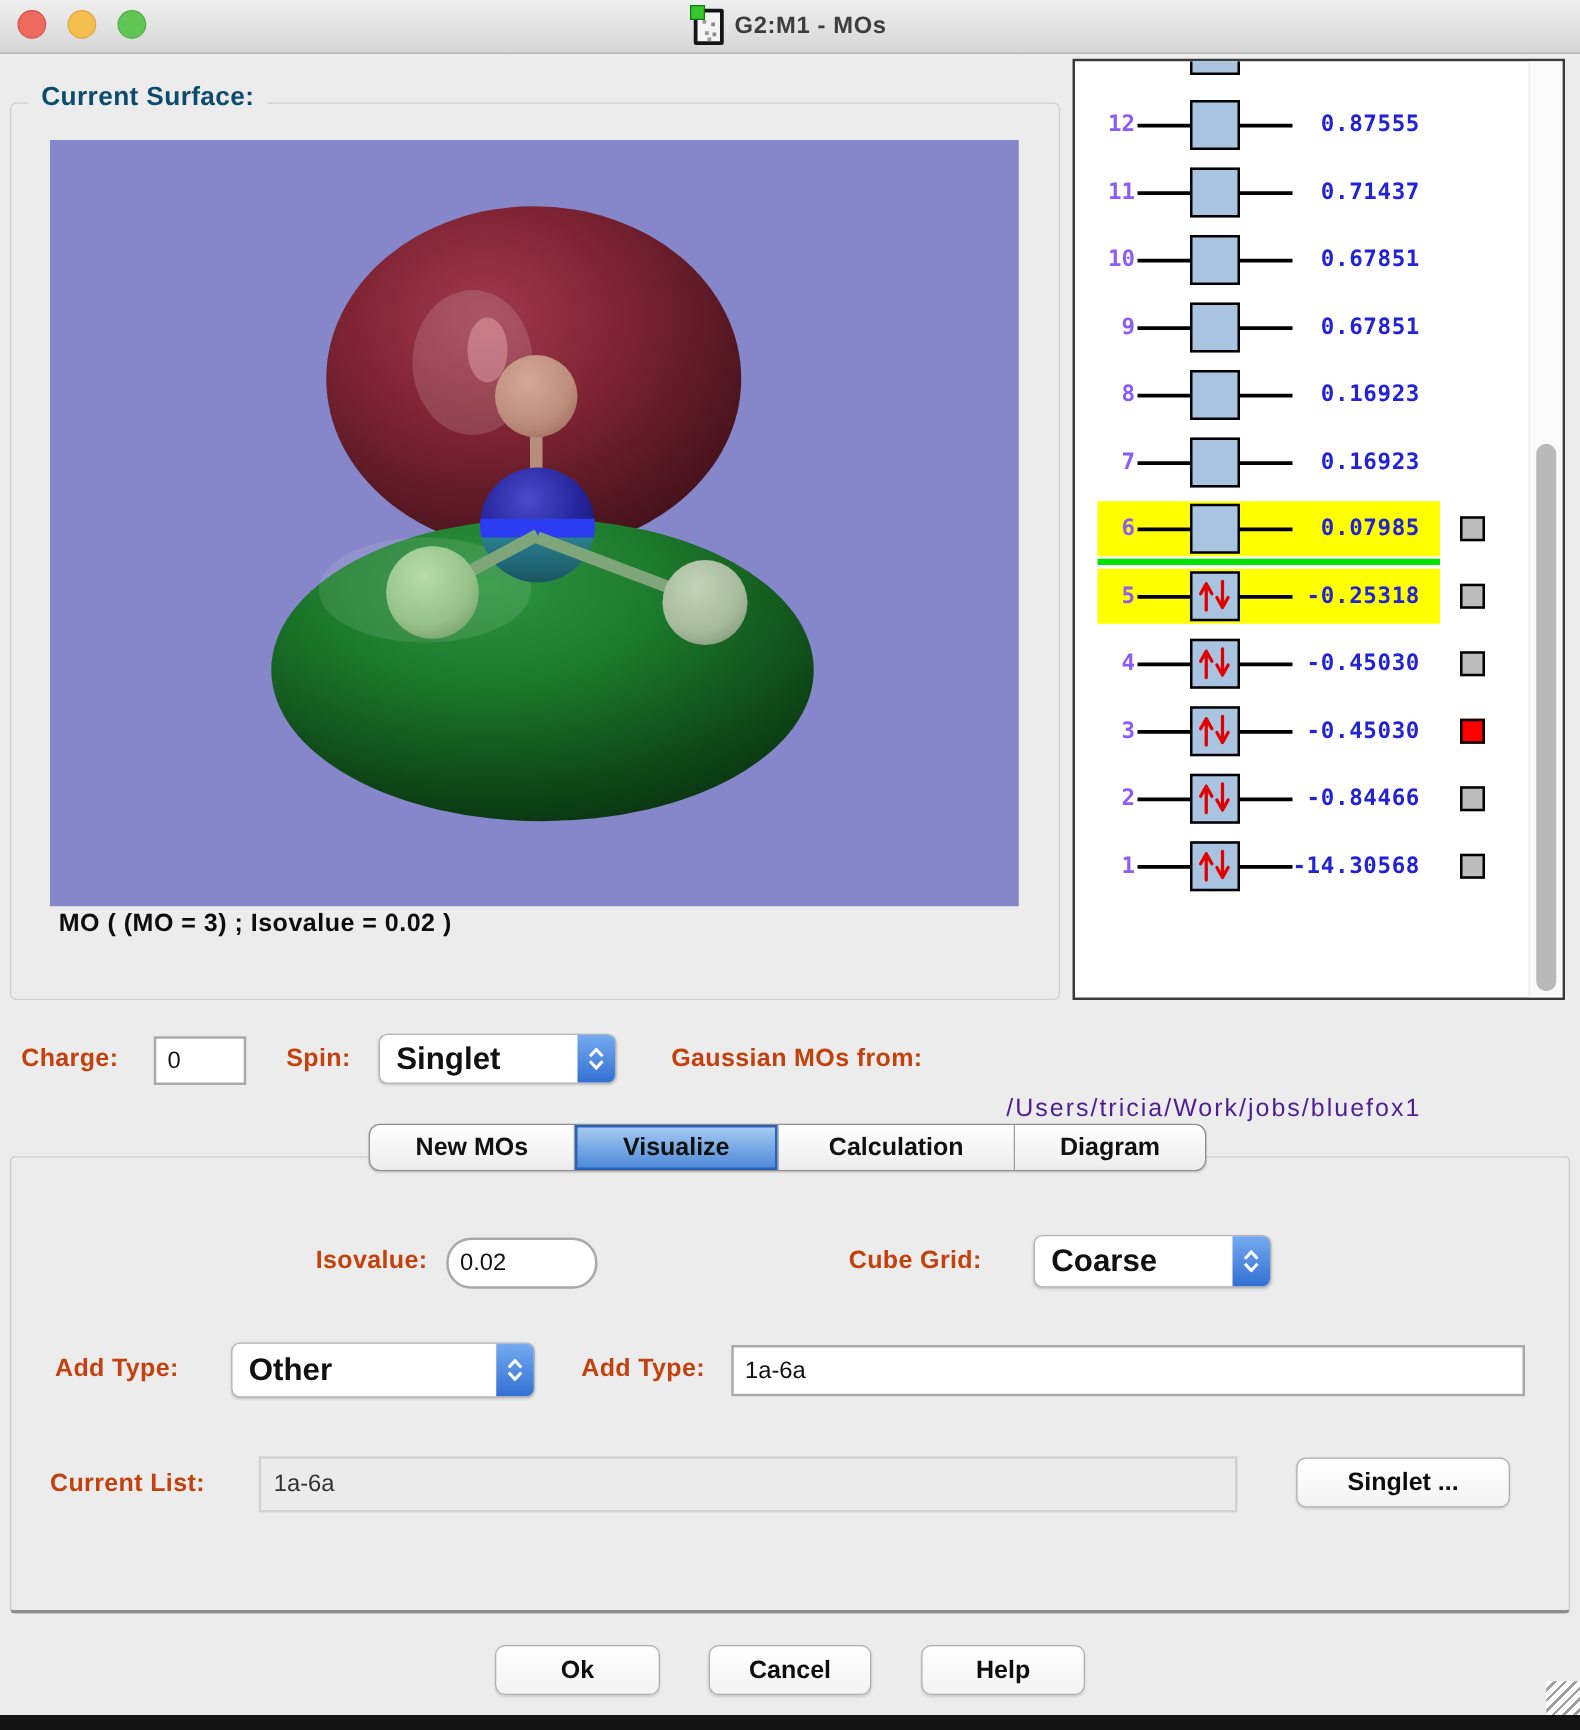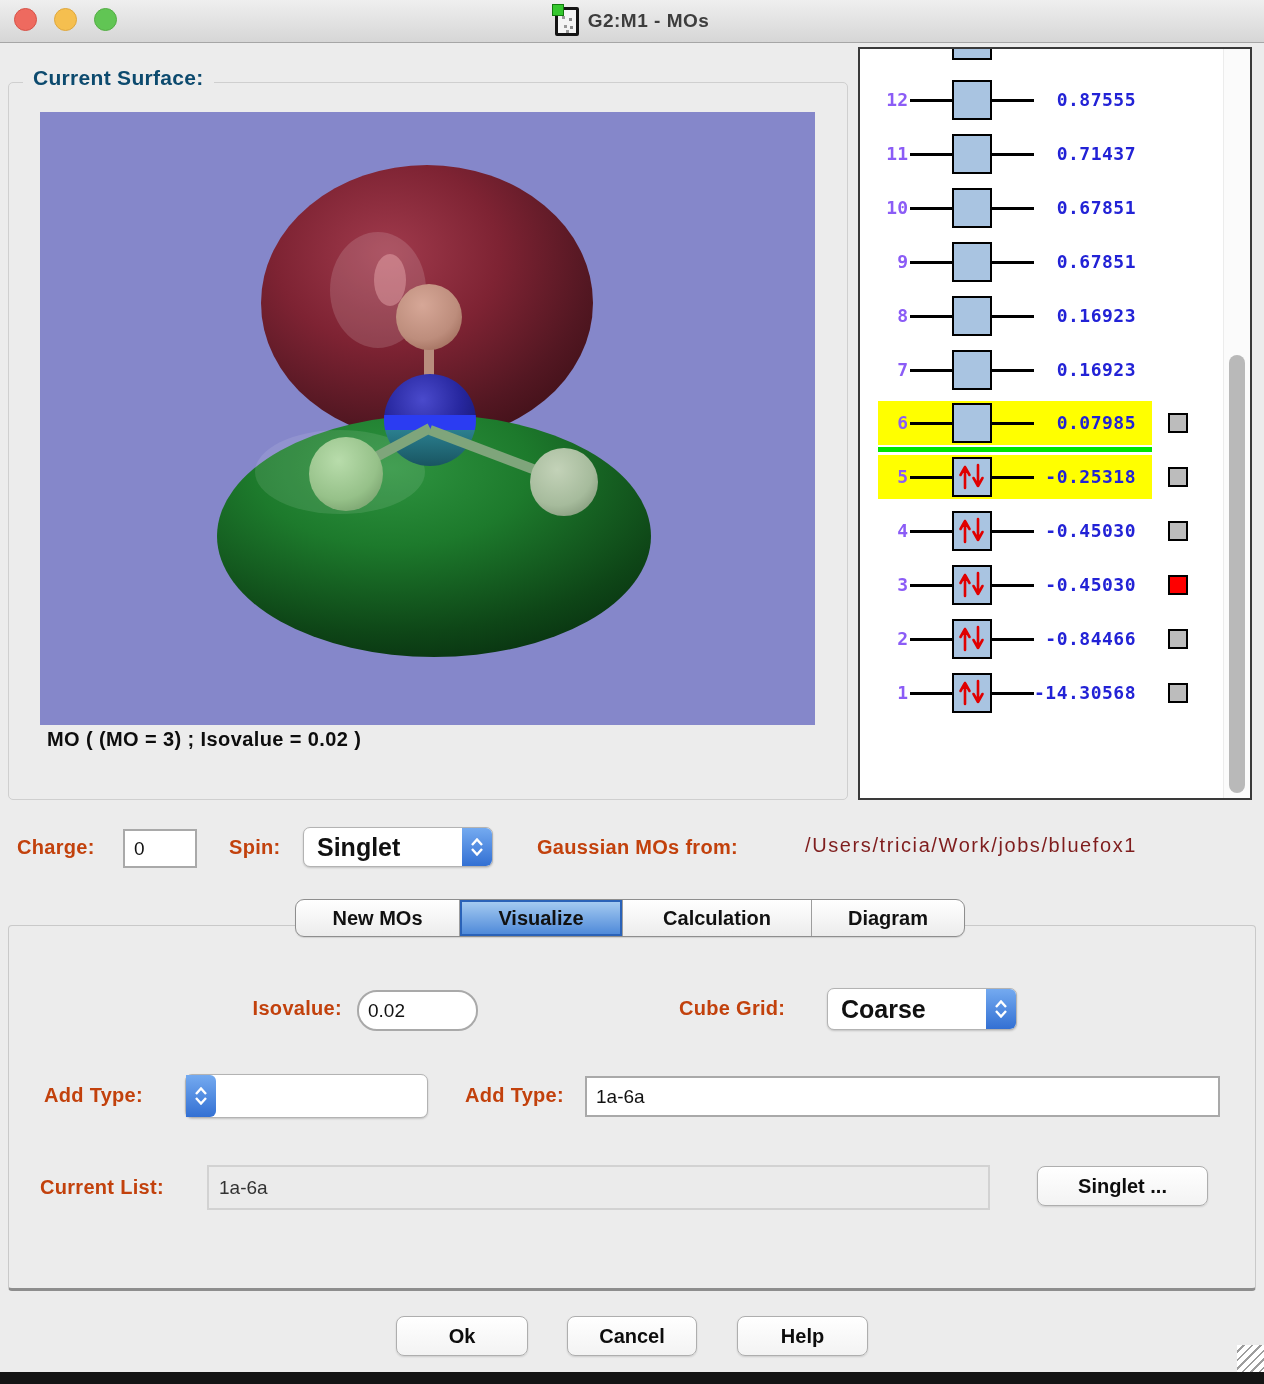--- a/index.html
+++ b/index.html
@@ -62,22 +62,22 @@
     font-size:19px;color:#333;padding:0 10px;display:flex;align-items:center}
   .dropdown{position:absolute;background:#fff;border:1px solid #b3b3b3;border-radius:7px;
     box-shadow:0 1px 2px rgba(0,0,0,.18);display:flex;align-items:stretch;box-sizing:border-box;cursor:default}
   .dd-value{flex:1;display:flex;align-items:center;padding-left:13px;font-size:25px;font-weight:700}
   .dd-cap{width:30px;background:linear-gradient(#74aaf0,#3370d3);border-radius:0 6px 6px 0;
     display:flex;flex-direction:column;align-items:center;justify-content:center;gap:2px}
   .btn{position:absolute;background:linear-gradient(#ffffff,#f3f3f3);border:1px solid #aeaeae;border-radius:8px;
     font-size:20px;font-weight:700;color:#0d0d0d;display:flex;align-items:center;justify-content:center;
     box-shadow:0 1px 2px rgba(0,0,0,.14);box-sizing:border-box;cursor:default}
 
-  .path-text{position:absolute;left:805px;top:834px;width:459px;height:30px;font-size:20px;font-weight:400;
-    color:#7f1d1d;white-space:nowrap;overflow:hidden;letter-spacing:1.6px}
+  .path-text{position:absolute;left:805px;top:876px;width:459px;height:30px;font-size:20px;font-weight:400;
+    color:#4c1d95;white-space:nowrap;overflow:hidden;letter-spacing:1.6px}
 
   
   .tabs{position:absolute;left:295px;top:899px;height:38px;display:flex;border:1px solid #8e8e8e;border-radius:9px;
     background:linear-gradient(#ffffff,#ececec);box-shadow:0 1px 1px rgba(0,0,0,.12);box-sizing:border-box;z-index:5;overflow:hidden}
   .tab{display:flex;align-items:center;justify-content:center;font-size:20px;font-weight:700;
     border-right:1px solid #9d9d9d;box-sizing:border-box;cursor:default}
   .tab:last-child{border-right:none}
   .tab.selected{background:linear-gradient(#a9cef2,#4a86d8);box-shadow:inset 0 0 0 2px #2a62b8}
 
   .content-group{position:absolute;left:8px;top:925px;width:1248px;height:366px;box-sizing:border-box;
@@ -326,20 +326,21 @@
         <polyline points="2,7 7,1.5 12,7" fill="none" stroke="#fff" stroke-width="2.4"></polyline>
       </svg>
     <svg width="14" height="8" viewBox="0 0 14 8">
         <polyline points="2,1 7,6.5 12,1" fill="none" stroke="#fff" stroke-width="2.4"></polyline>
       </svg>
   </div>
 </div>
 
 <div class="lbl" style="left:44px;top:1084px">Add Type:</div>
 <div class="dropdown" style="left:185px;top:1074px;width:243px;height:44px">
+  <div class="dd-value">Other</div>
   <div class="dd-cap">
     <svg width="14" height="8" viewBox="0 0 14 8">
         <polyline points="2,7 7,1.5 12,7" fill="none" stroke="#fff" stroke-width="2.4"></polyline>
       </svg>
     <svg width="14" height="8" viewBox="0 0 14 8">
         <polyline points="2,1 7,6.5 12,1" fill="none" stroke="#fff" stroke-width="2.4"></polyline>
       </svg>
   </div>
 </div>
 <div class="lbl" style="left:465px;top:1084px">Add Type:</div>

